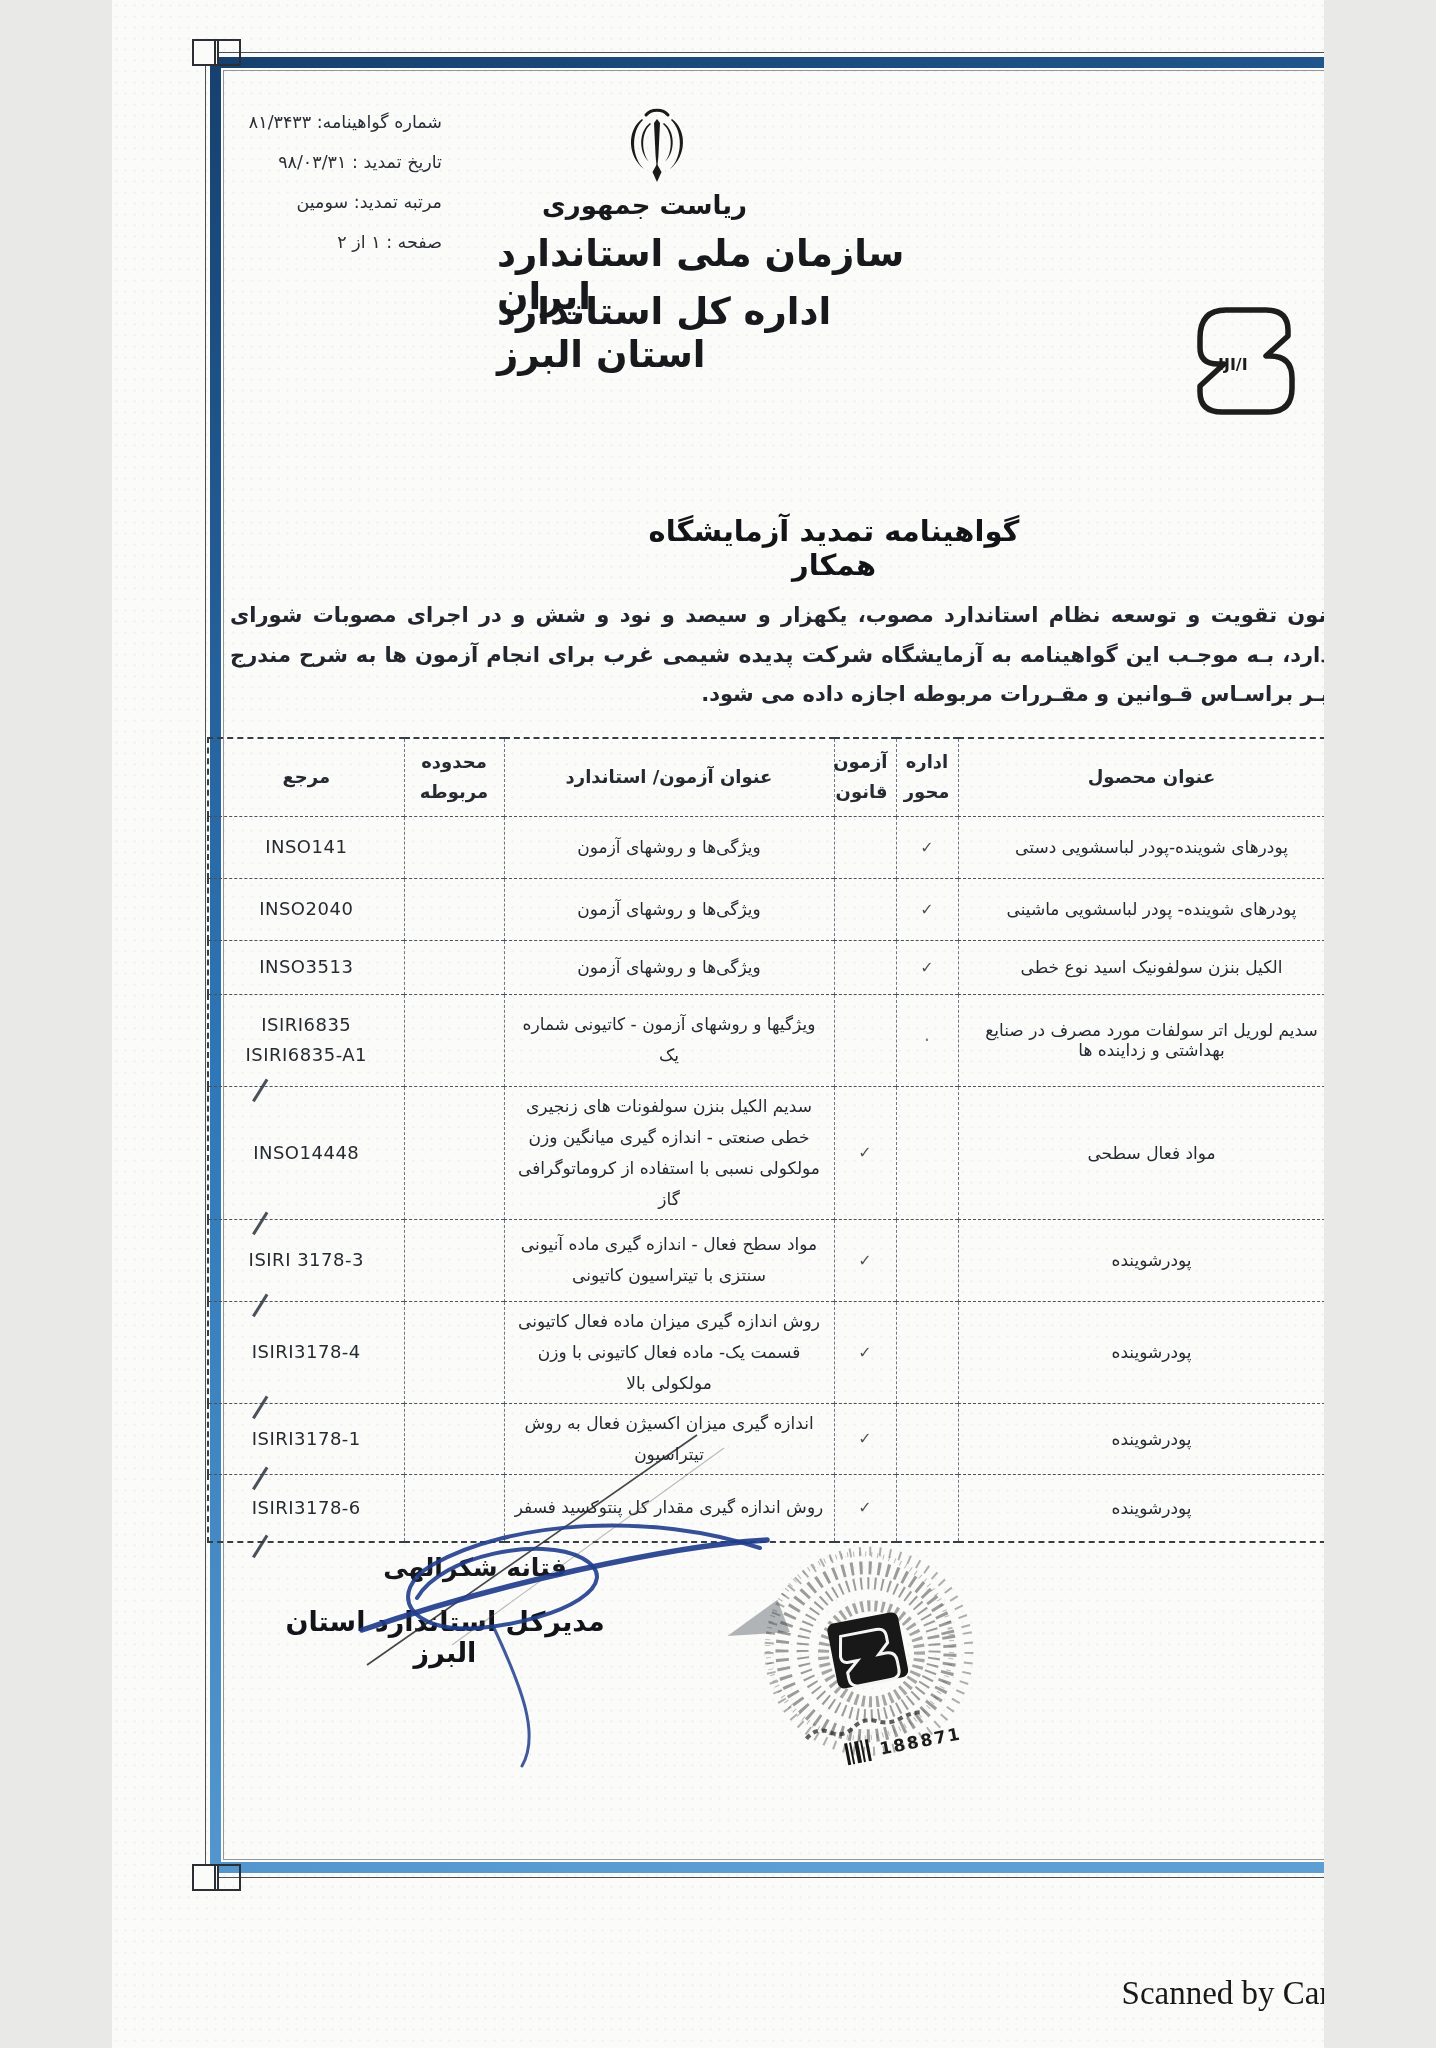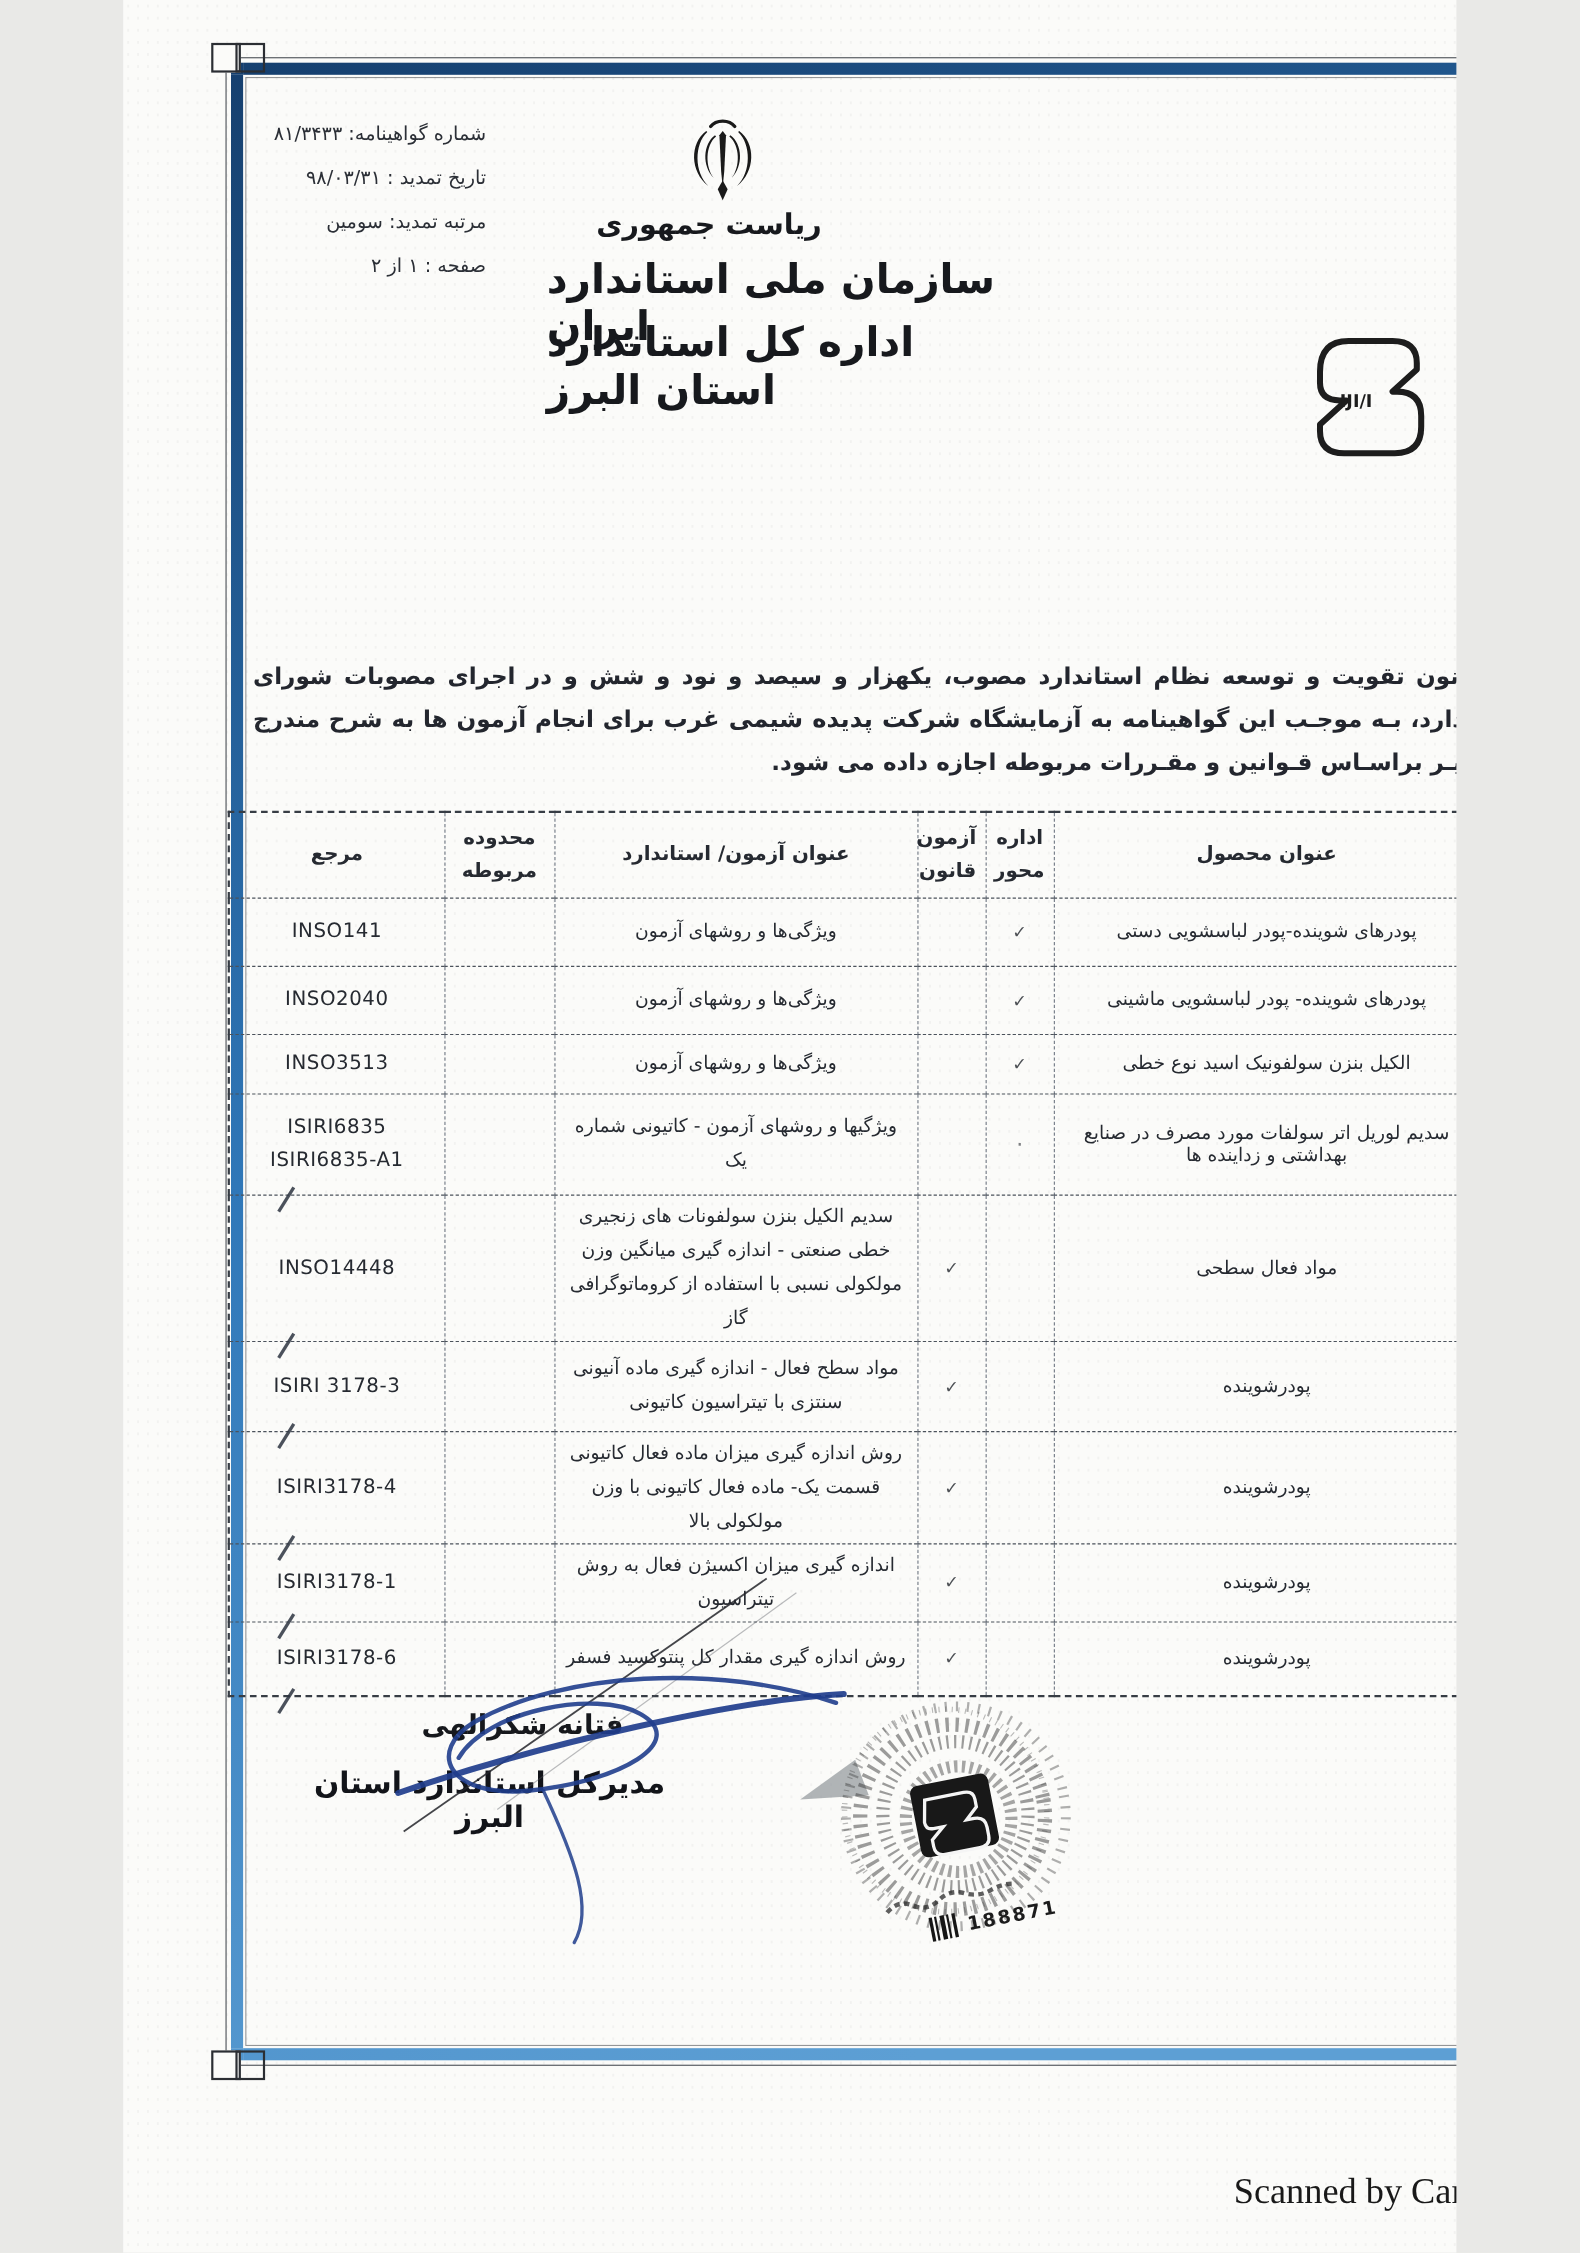--- a/index.html
+++ b/index.html
@@ -120,20 +120,21 @@
 
   <div class="hdr-line hdr-1">ریاست جمهوری</div>
   <div class="hdr-line hdr-2">سازمان ملی استاندارد ایران</div>
   <div class="hdr-line hdr-3">اداره کل استاندارد استان البرز</div>
 
   <svg class="isiri-box" viewBox="0 0 150 132">
     <path d="M30,44 Q30,16 56,16 H96 Q118,16 118,36 L118,42 L96,62 H100 Q122,62 122,84 V94 Q122,118 98,118 H52 Q30,118 30,98 V92 L54,70 H48 Q30,70 30,54 Z" fill="none" stroke="#1d1d1d" stroke-width="5.5" stroke-linejoin="round"></path>
     <text x="48" y="76" font-size="16" font-weight="bold" fill="#1d1d1d">IJI/I</text>
   </svg>
 
+  <div class="doc-title">گواهینامه تمدید آزمایشگاه همکار</div>
 
   <div class="body-par">
     <span>براساس قانون تقویت و توسعه نظام استاندارد مصوب، یکهزار و سیصد و نود و شش و در اجرای مصوبات شورای عالی استاندارد، بـه موجـب این گواهینامه به آزمایشگاه </span><b>شرکت پدیده شیمی غرب</b><span> برای انجام آزمون ها به شرح مندرج در جـدول زیـر براسـاس قـوانین و مقـررات مربوطه اجازه داده می شود.</span>
   </div>
 
   <table class="cert-table">
     <colgroup>
       <col style="width:75px">
         <col style="width:387px">
         <col style="width:62px">

